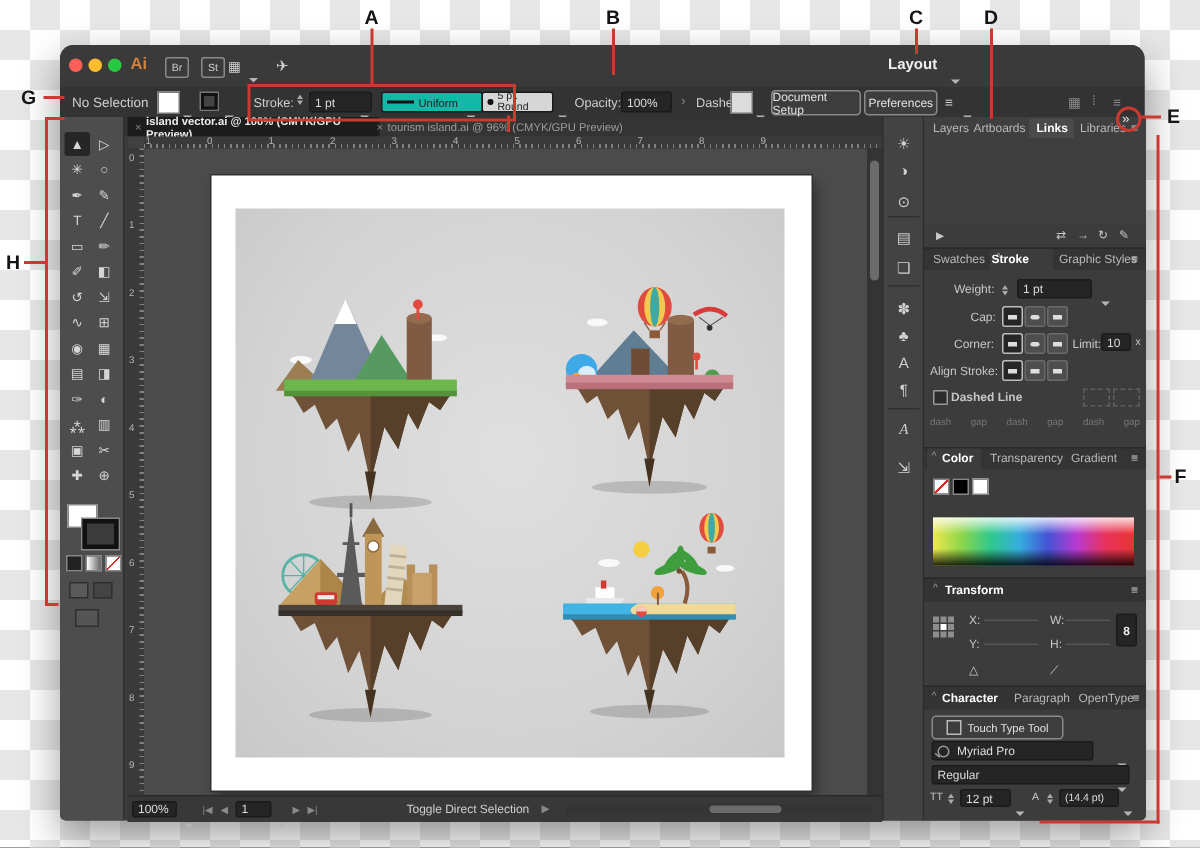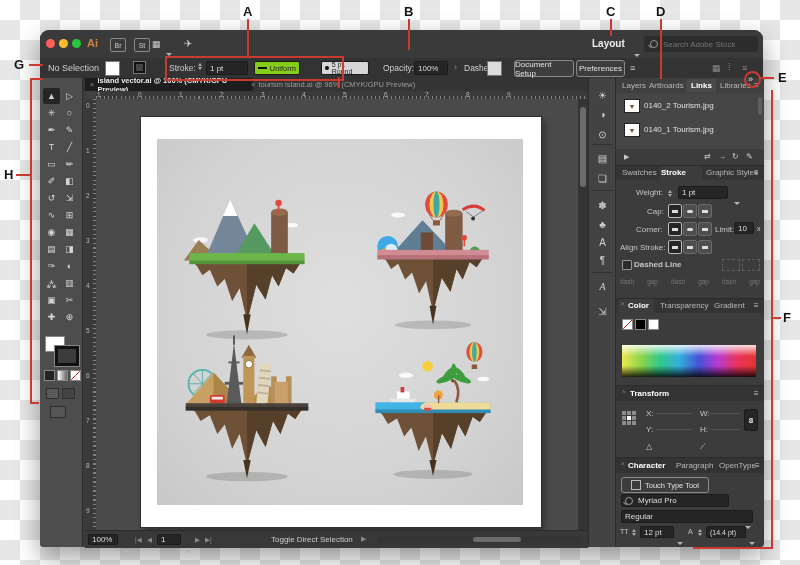--- a/index.html
+++ b/index.html
@@ -105,24 +105,20 @@
       <span class="tl" style="left:19px;background:#febc2e"></span>
       <span class="tl" style="left:32px;background:#28c840"></span>
       <span class="abs" style="left:47px;top:7px;color:#d1823c;font-size:11px;font-weight:bold">Ai</span>
       <span class="badge" style="left:70px">Br</span>
       <span class="badge" style="left:94px">St</span>
       <span class="abs txt" style="left:112px;top:9px;font-size:9px">▦</span>
       <span class="abs" style="left:126px;top:12px"><i class="cv"></i></span>
       <span class="abs txt" style="left:144px;top:8px;font-size:10px">✈</span>
       <span class="abs txt" style="left:552px;top:8px;font-weight:bold;font-size:10px;color:#eee">Layout</span>
       <span class="abs" style="left:594px;top:13px"><i class="cv"></i></span>
-      <span class="abs" style="left:604px;top:6px;width:114px;height:16px;background:#2c2c2c;border-radius:3px;display:flex;align-items:center;padding-left:6px;box-sizing:border-box">
-        <i class="lens"></i>
-        <input style="background: transparent; border: none; outline: none; color: rgb(154, 154, 154); font-size: 8px; width: 86px; font-family: &quot;Liberation Sans&quot;, sans-serif;" placeholder="Search Adobe Stock">
-      </span>
     </div>
 
     <div id="controlbar" class="bar">
       <span class="abs txt" style="left:8px;top:5px">No Selection</span>
       <span class="abs" style="left:65px;top:3px;width:13px;height:13px;background:#fff;border:1px solid #777"></span>
       <span class="abs" style="left:82px;top:9px"><i class="cv"></i></span>
       <span class="abs" style="left:93px;top:3px;width:13px;height:13px;background:#2a2a2a;border:1px solid #777;box-sizing:border-box;display:flex;align-items:center;justify-content:center">
           <span style="width:7px;height:7px;border:2px solid #111;background:#444"></span>
         </span>
       <span class="abs" style="left:110px;top:9px"><i class="cv"></i></span>
@@ -130,21 +126,21 @@
       <span class="abs txt" style="left:129px;top:5px;font-size:8.5px">Stroke:</span>
       <span class="st" style="left:158px;top:5px">
           <i class="u"></i>
           <i class="d"></i>
         </span>
       <span class="fld" style="left:166px;top:3px;width:42px;height:14px">
           <span>1 pt</span>
         </span>
       <span class="abs" style="left:200px;top:9px"><i class="cv"></i></span>
 
-      <span class="fld" style="left:214px;top:3px;width:46px;height:14px;background:#84cc16;color:#222;gap:3px">
+      <span class="fld" style="left:214px;top:3px;width:68px;height:14px;background:#14b8a6;color:#222;gap:3px">
           <span style="display:inline-block;width:18px;height:2px;background:#111"></span>
           <span style="font-size:7.5px">Uniform</span>
         </span>
       <span class="abs" style="left:271px;top:9px"><i class="cv"></i></span>
 
       <span class="fld" style="left:281px;top:3px;width:48px;height:14px;background:#d6d6d6;color:#222;gap:3px">
           <span style="width:4px;height:4px;border-radius:50%;background:#111"></span>
           <span style="font-size:7px">5 pt. Round</span>
         </span>
       <span class="abs" style="left:332px;top:9px"><i class="cv"></i></span>
@@ -395,27 +391,20 @@
       </div>
 
     <div id="dock" class="abs">
 
       <span class="ptabbg" style="left:70px;top:1px;width:30px;height:13px"></span>
       <span class="ptab" style="left:6px;top:3px">Layers</span>
       <span class="ptab" style="left:33px;top:3px">Artboards</span>
       <span class="ptab on" style="left:75px;top:3px">Links</span>
       <span class="ptab" style="left:104px;top:3px">Libraries</span>
       <span class="menu-ico" style="left:138px;top:3px">≡</span>
-      <div class="abs" style="left:0;top:15px;width:148px;height:56px;background:#464646">
-        <span class="thumb" style="left:8px;top:6px">▼</span>
-        <span class="plabel" style="left:28px;top:8px;color:#e0e0e0">0140_2 Tourism.jpg</span>
-        <span class="thumb" style="left:8px;top:30px">▼</span>
-        <span class="plabel" style="left:28px;top:32px;color:#e0e0e0">0140_1 Tourism.jpg</span>
-        <div class="sb-thumb" style="right:2px;top:4px;width:4px;height:18px;background:#5e5e5e"></div>
-      </div>
       <div class="abs" style="left:0;top:71px;width:148px;height:16px;background:#3c3c3c;border-bottom:1px solid #2a2a2a">
         <span class="ico" style="left:8px;top:4px;font-size:7px">▶</span>
         <span class="ico dim" style="left:88px;top:3px">⇄</span>
         <span class="ico dim" style="left:102px;top:3px">→</span>
         <span class="ico dim" style="left:116px;top:3px">↻</span>
         <span class="ico dim" style="left:130px;top:3px">✎</span>
       </div>
 
       <div class="phead" style="top:87px"></div>
       <span class="ptab" style="left:6px;top:90px">Swatches</span>

